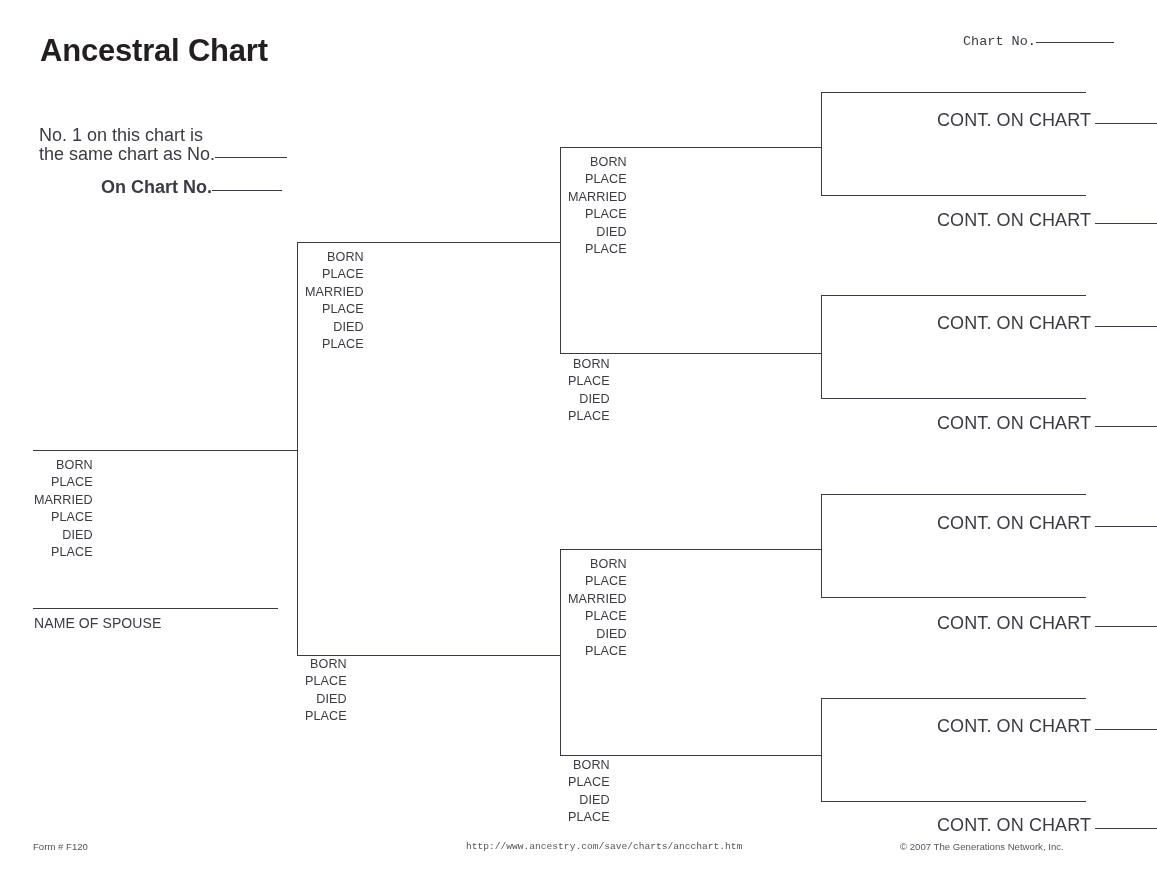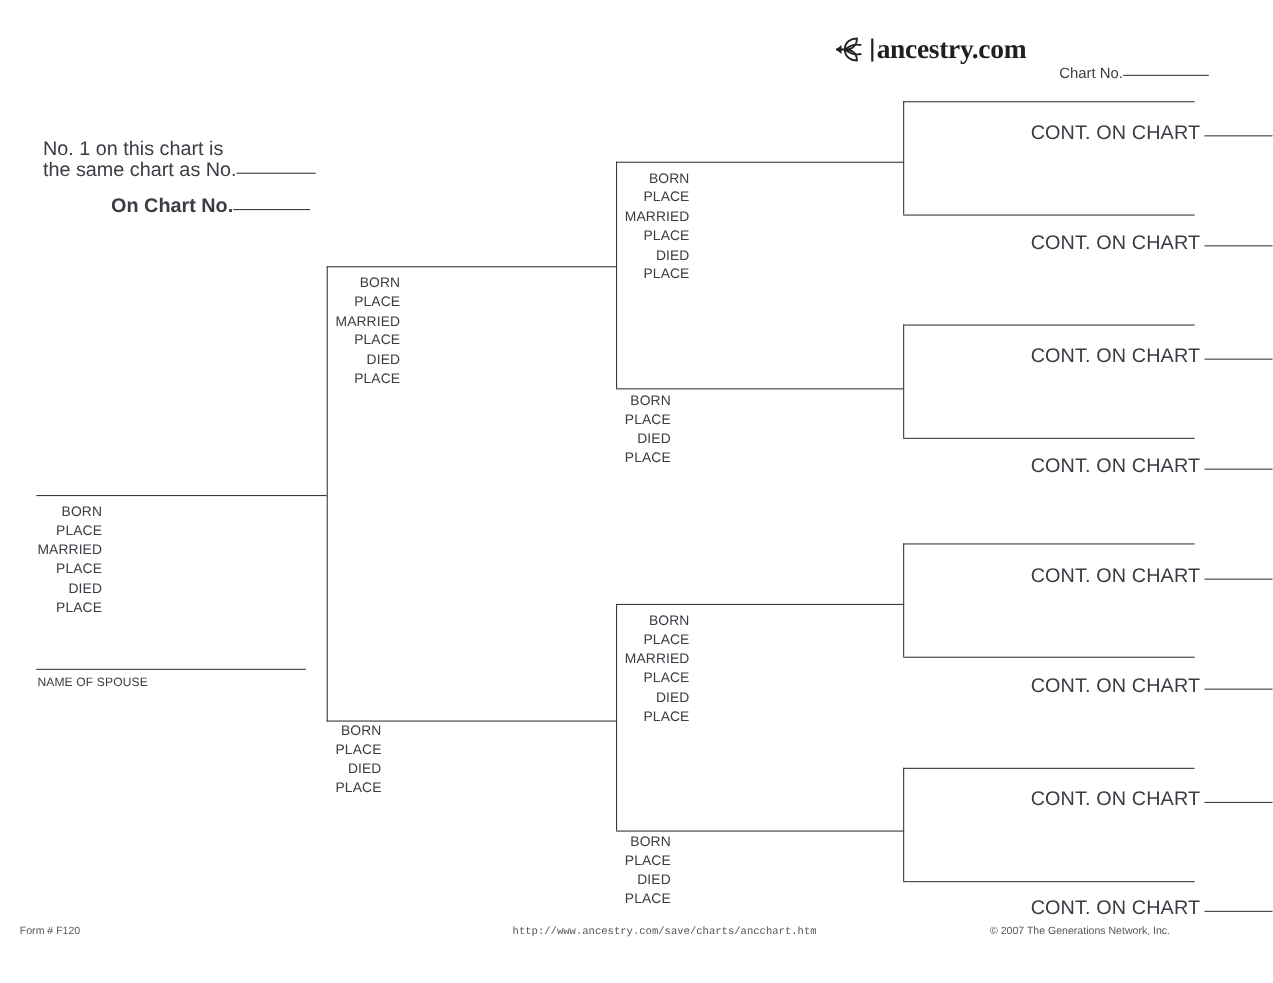--- a/index.html
+++ b/index.html
@@ -52,23 +52,24 @@
     font-family: "Liberation Serif", serif;
     font-size: 25px;
     font-weight: bold;
     color: #231f20;
     letter-spacing: -0.3px;
     line-height: 1;
   }
   .chart-no {
     position: absolute;
     left: 963px;
-    top: 59px;
+    top: 34px;
     font-size: 13.5px;
     white-space: nowrap;
+    font-family: Liberation Mono, monospace;
   }
 
   
   .note-block {
     position: absolute;
     left: 39px;
     top: 126px;
     font-size: 18px;
     line-height: 19px;
     white-space: nowrap;
@@ -106,21 +107,21 @@
     font-size: 12.6px;
     line-height: 17.4px;
     letter-spacing: 0.1px;
     white-space: nowrap;
     text-align: right;
   }
   .fields div { }
 
   .spouse-label {
     position: absolute;
-    font-size: 11px;
+    font-size: 14px;
     letter-spacing: 0.1px;
     white-space: nowrap;
     text-align: right;
   }
 
   
   .cont {
     position: absolute;
     font-size: 18px;
     letter-spacing: 0.1px;
@@ -129,44 +130,31 @@
   .cont .blank-line { width: 76px; margin-left: 4px; }
 
   
   .footer-item {
     position: absolute;
     top: 841px;
     font-size: 9.6px;
     color: #55555f;
     white-space: nowrap;
   }
-  .footer-left   { left: 18px; text-align: center; }
+  .footer-left   { left: 33px; text-align: center; }
   .footer-center { left: 466px; font-family: Liberation Mono, monospace; }
   .footer-right  { left: 900px; }
 </style>
 </head>
 <body>
 
 <div id="page">
 
-
-  <div class="brand">
-    <svg class="brand-mark" viewBox="0 0 34 26">
-      <g fill="none" stroke="#231f20" stroke-width="1.7">
-        <path d="M3 13 L11 13"></path>
-        <path d="M11 13 C11 6, 17 3, 22 3 C22 9, 18 13, 11 13 Z"></path>
-        <path d="M11 13 C11 20, 17 23, 22 23 C22 17, 18 13, 11 13 Z"></path>
-        <path d="M11 13 C16 9, 22 8, 26 9"></path>
-        <path d="M11 13 C16 17, 22 18, 26 17"></path>
-      </g>
-      <path d="M3 13 L8 9 L8 17 Z" fill="#231f20"></path>
-    </svg>
-    <div class="brand-bar"></div>
-    <div class="brand-word">ancestry.com</div>
-  </div>
+  <div class="page-title">Ancestral Chart</div>
+
 
   <div class="chart-no">
     <span>Chart No.</span><span class="blank-line bl-long"></span>
   </div>
 
   <div class="note-block">
     <div>No. 1 on this chart is</div>
     <div class="note-line2">
       <span>the same chart as No.</span><span class="blank-line bl-mid"></span>
     </div>

